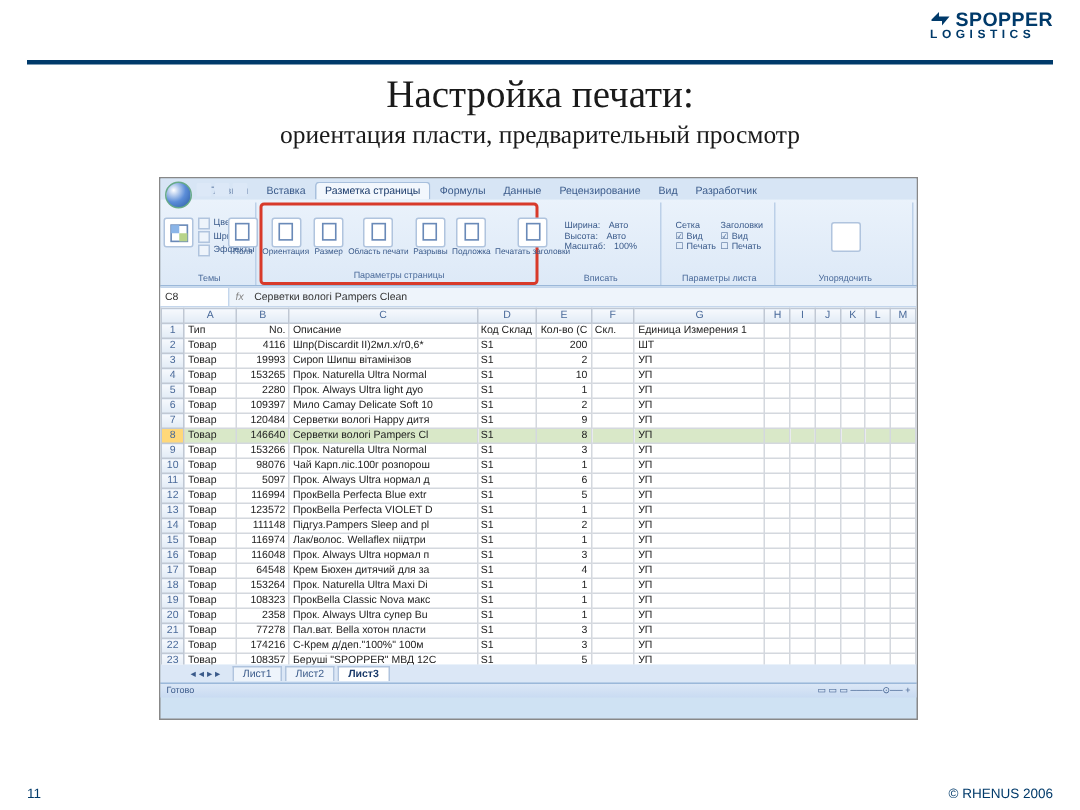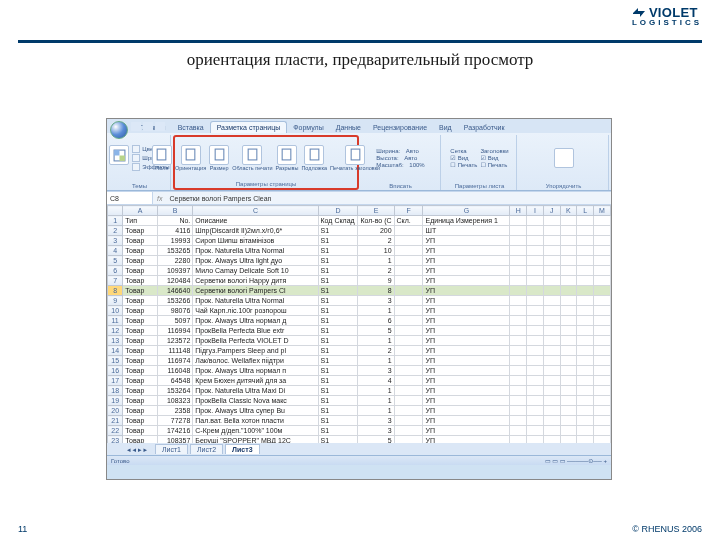--- a/index.html
+++ b/index.html
@@ -49,26 +49,27 @@
   .footer{position:absolute;bottom:6px;left:18px;right:18px;display:flex;justify-content:space-between;font-size:9px;color:#003a6a}
   .cA{width:36px}.cB{width:36px}.cC{width:128px}.cD{width:40px}.cE{width:30px}.cF{width:30px}.cG{width:88px}
   .cH,.cI,.cJ,.cK,.cL,.cM{width:18px}
 </style>
 </head>
 <body>
 
 <div class="logo">
   <svg width="14" height="12" viewBox="0 0 14 12">
       <path d="M1 6 L6 1 L6 4 L13 4 L8 10 L8 7 L1 7 Z" fill="#003a6a"></path>
-    </svg><span>VIOLET</span>
+    </svg><span>SPOPPER</span>
   <small>LOGISTICS</small>
 </div>
 <div class="bar"></div>
 
 <div class="title">
+  <h1>Настройка печати:</h1>
   <h2>ориентация пласти, предварительный просмотр</h2>
 </div>
 
 <div class="shot">
   <div class="orb"></div>
   <div class="qat">
       <span></span>
       <span></span>
       <span></span>
     </div>

